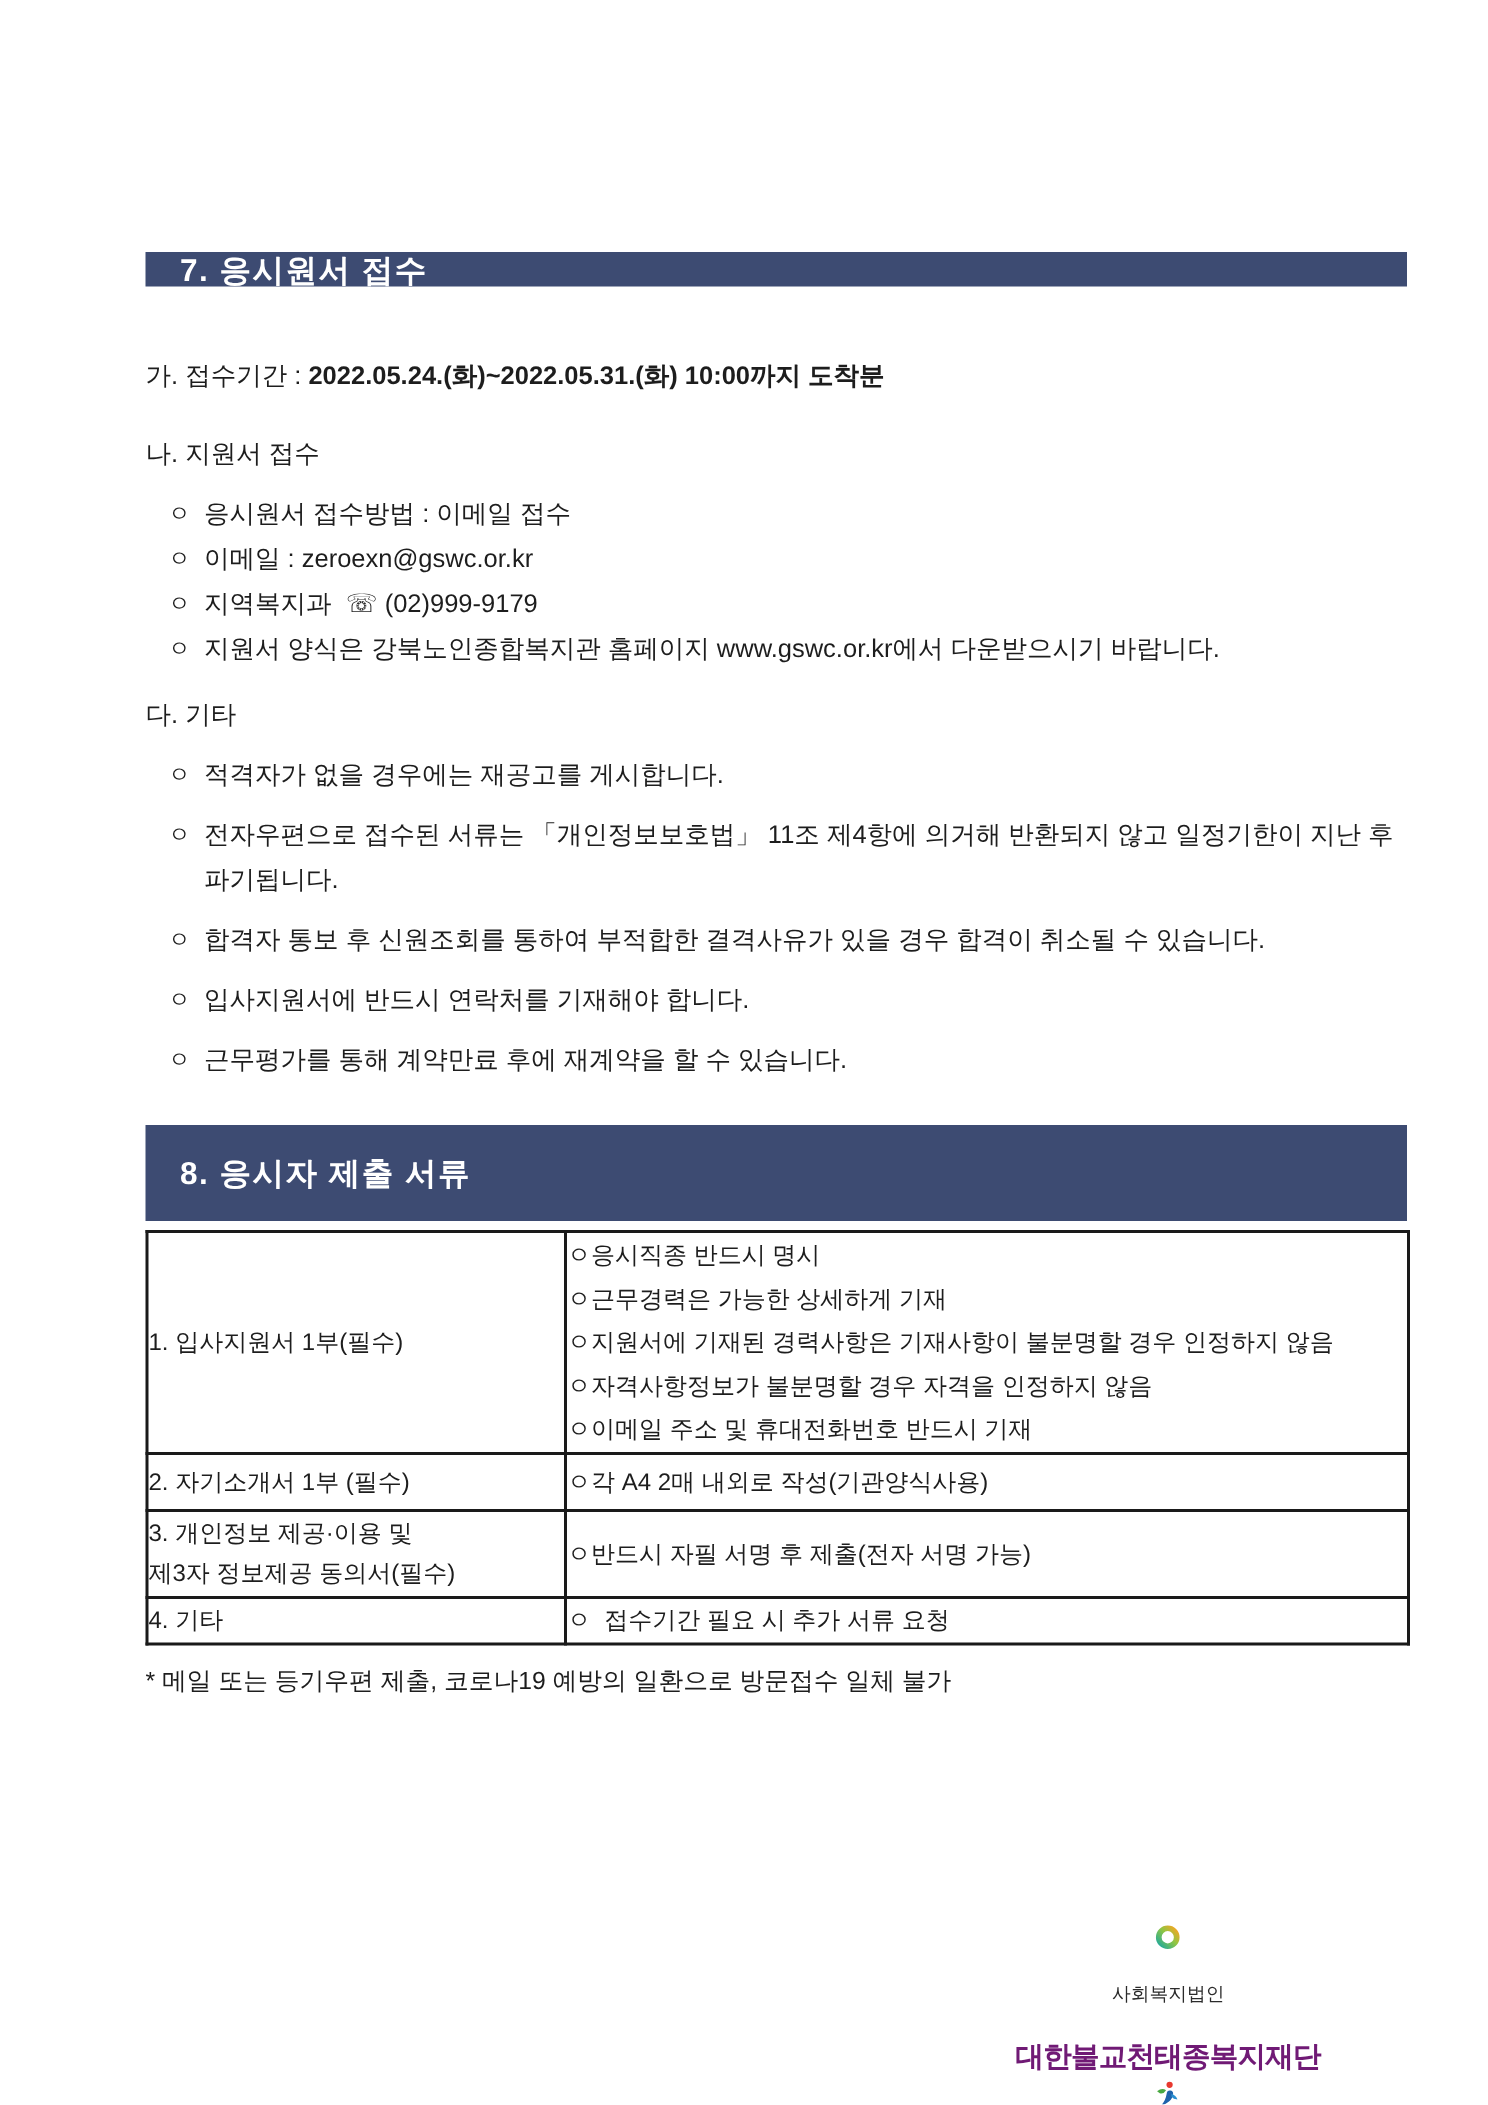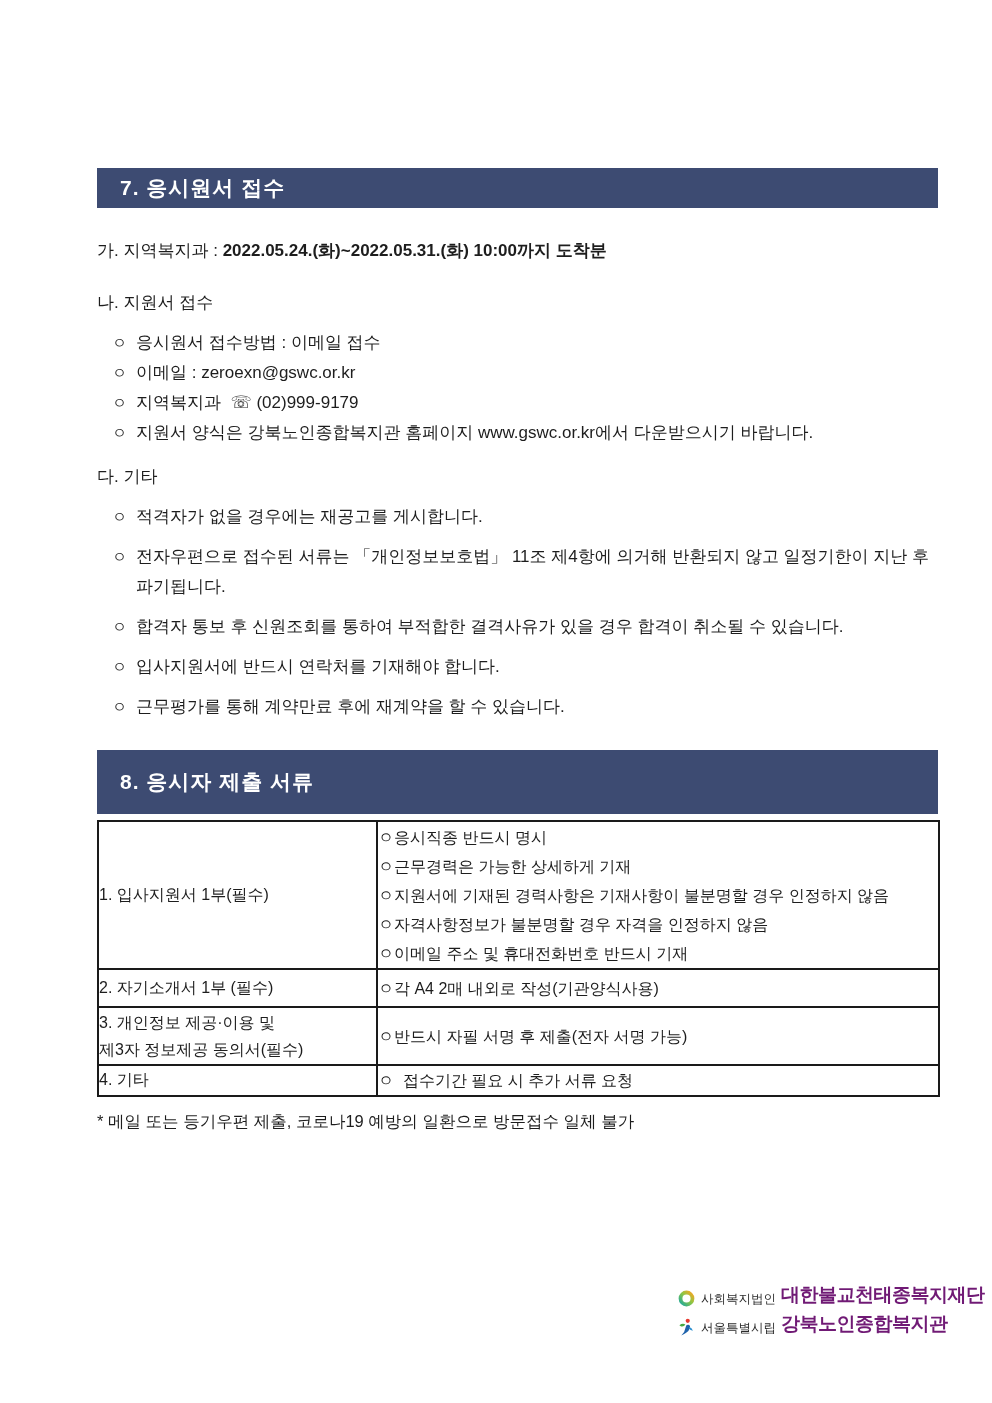--- a/index.html
+++ b/index.html
@@ -12,21 +12,21 @@
     overflow:hidden;
   }
   .section-bar{
     position:absolute;left:97px;width:841px;
     background:var(--header-bg,#3d4b72);
     color:#ffffff;font-weight:bold;font-size:21px;
     display:flex;align-items:center;
     padding-left:23px;box-sizing:border-box;
     letter-spacing:1px;
   }
-  #bar7{top:168px;height:40px;}
+  #bar7{top:168px;height:23px;}
   #bar8{top:750px;height:64px;}
   .ga-line{
     position:absolute;left:97px;top:238px;width:841px;
     font-size:17px;line-height:26px;white-space:pre-wrap;
   }
   .ga-line .bold{font-weight:bold;}
   .text-block{position:absolute;left:97px;width:841px;font-size:17px;}
   #na-block{top:288px;}
   #da-block{top:462px;}
   .blk-label{line-height:30px;margin-bottom:10px;}
@@ -54,35 +54,35 @@
   tr.r2 td{height:38px;}
   tr.r3 td{height:58px;}
   tr.r4 td{height:20px;}
   .cat-line{line-height:27px;}
   .notes{margin-top:9px;font-size:16.5px;}
   .note-line{line-height:30px;margin-bottom:8px;white-space:pre-wrap;}
   .footer{
     position:absolute;left:677px;top:1282px;
     display:flex;flex-direction:column;gap:3px;
   }
-  .org-line{display:flex;align-items:flex-end;gap:5px;}
+  .org-line{display:flex;align-items:center;gap:20px;flex-direction:column;}
   .org-prefix{font-size:12.5px;color:#2b2b2b;}
   .org-name{font-size:19px;font-weight:600;color:#701a75;letter-spacing:-0.5px;}
   .logo{flex:none;display:flex;align-items:center;}
 </style>
 </head>
 <body>
 
 <div class="page">
 
   <div class="section-bar" id="bar7">
     <span>7. 응시원서 접수</span>
   </div>
 
-  <div class="ga-line"><span>가. 지역복지과 : </span><span class="bold">2022.05.24.(화)~2022.05.31.(화) 10:00까지 도착분</span></div>
+  <div class="ga-line"><span>가. 접수기간 : </span><span class="bold">2022.05.24.(화)~2022.05.31.(화) 10:00까지 도착분</span></div>
 
   <div class="text-block" id="na-block">
     <div class="blk-label">나. 지원서 접수</div>
     <div class="b-line">
       <span class="bullet">ㅇ</span>
       <span class="b-text">응시원서 접수방법 : 이메일 접수</span>
     </div>
     <div class="b-line">
       <span class="bullet">ㅇ</span>
       <span class="b-text">이메일 : zeroexn@gswc.or.kr</span>

